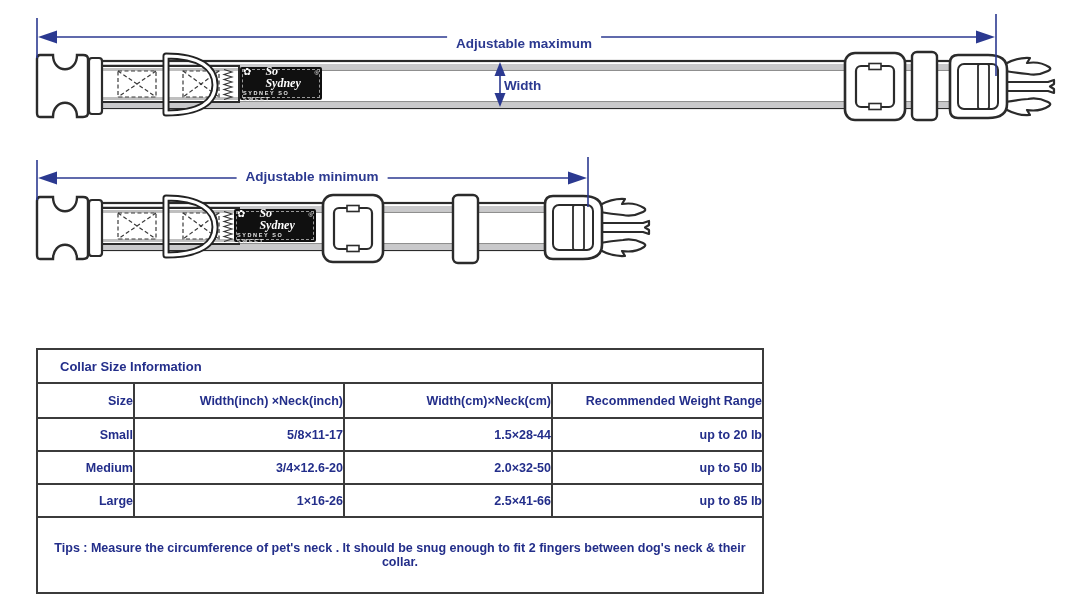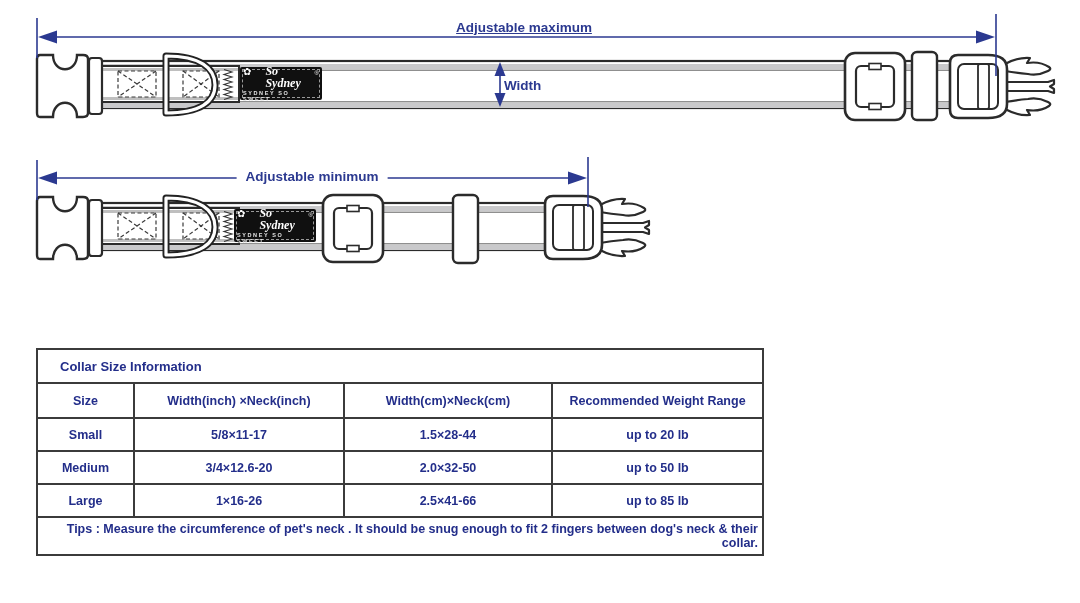--- a/index.html
+++ b/index.html
@@ -18,25 +18,25 @@
                align-items:center;justify-content:center;line-height:1;}
   .brand-row{display:flex;align-items:baseline;gap:2px;color:#ffffff;}
   .flower{font-size:10px;line-height:1;}
   .brand-name{font-family:"Liberation Serif",serif;font-style:italic;font-weight:bold;font-size:12px;margin-left:12px;}
   .brand-reg{font-size:6px;vertical-align:super;}
   .brand-sub{margin-top:2px;font-size:5.5px;letter-spacing:1.6px;color:#e4e4e4;font-weight:bold;}
 
   
   .size-table{position:absolute;left:36px;top:348px;z-index:2;border-collapse:collapse;
               color:#232e8a;font-weight:bold;font-size:12.5px;}
-  .size-table td,.size-table th{border:2px solid #3b3b3b;text-align:center;padding:0;background:#fff;}
+  .size-table td,.size-table th{border:2px solid #3b3b3b;text-align:right;padding:0;background:#fff;}
   .size-table .title-cell{text-align:left;padding-left:22px;height:32px;font-size:13px;}
   .size-table .head-row th{height:33px;}
   .size-table .data-row td{height:31px;}
-  .size-table .tips-cell{text-align:right;padding:4px 4px;font-size:12.5px;height:19px;}
+  .size-table .tips-cell{text-align:center;padding:23px 4px;font-size:12.5px;height:19px;}
 </style>
 </head>
 <body>
 
 <div id="stage">
 
   <svg class="art" width="1080" height="603" viewBox="0 0 1080 603">
     <defs>
 
       <g id="buckle-f">
@@ -127,21 +127,21 @@
     <g fill="#2b3990" stroke="none">
       <polygon points="38,37 57,30.5 57,43.5"></polygon>
       <polygon points="995,37 976,30.5 976,43.5"></polygon>
       <polygon points="38,178 57,171.5 57,184.5"></polygon>
       <polygon points="587,178 568,171.5 568,184.5"></polygon>
       <polygon points="500,62 494.5,76 505.5,76"></polygon>
       <polygon points="500,107 494.5,93 505.5,93"></polygon>
     </g>
   </svg>
 
-  <div class="anno on-line" style="left:524px;top:20px;text-decoration:underline;">Adjustable maximum</div>
+  <div class="anno on-line" style="left:524px;top:36px;">Adjustable maximum</div>
   <div class="anno on-line" style="left:312px;top:169px;">Adjustable minimum</div>
   <div class="anno" style="left:504px;top:78px;">Width</div>
 
   <div class="brand" style="left:240px;top:67px;">
     <div class="brand-inner">
       <div class="brand-row">
         <span class="flower">✿</span>
         <span class="brand-name">So Sydney</span>
         <span class="brand-reg">®</span>
       </div>

